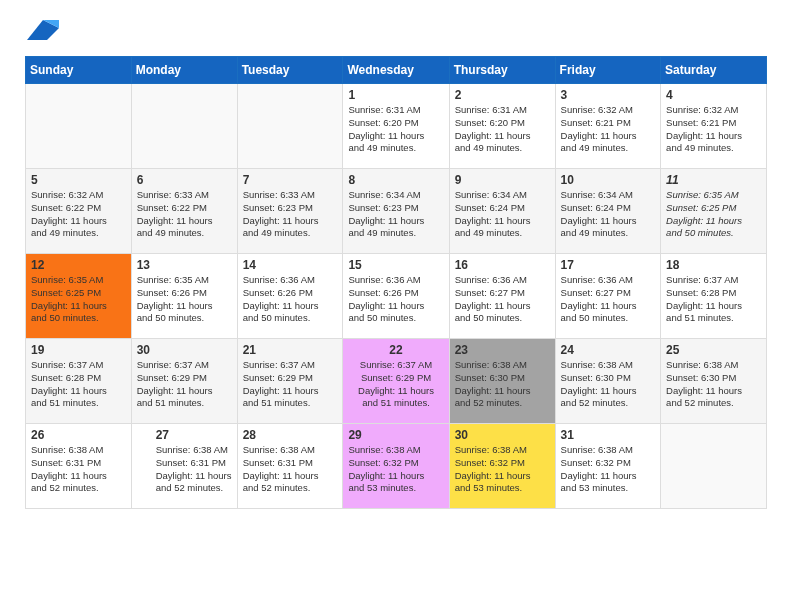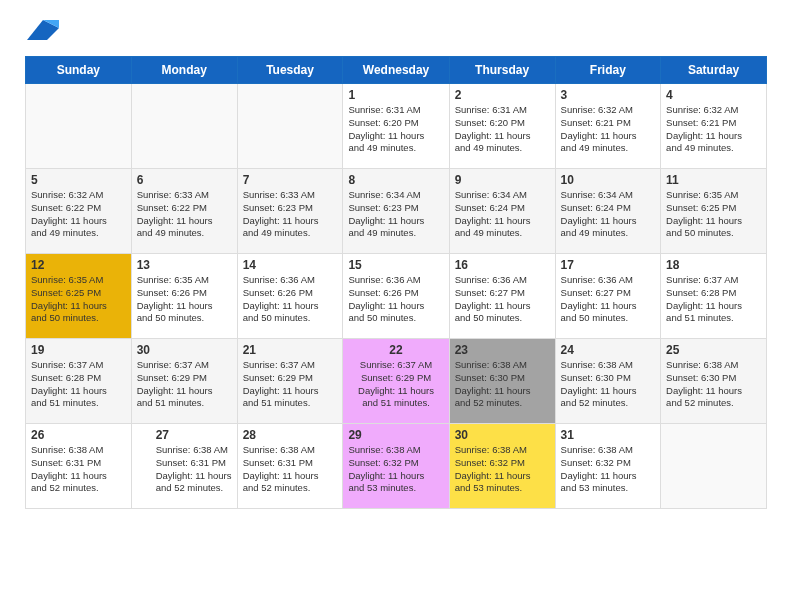--- a/index.html
+++ b/index.html
@@ -43,21 +43,21 @@
       width: 100%;
       border-collapse: collapse;
       border: 1px solid #ccc;
     }
     .calendar th {
       background-color: #1565c0;
       color: #fff;
       padding: 6px 4px;
       font-size: 12px;
       font-weight: bold;
-      text-align: center;
+      text-align: left;
       border: 1px solid #1a6ec0;
     }
     .calendar td {
       width: 107px;
       vertical-align: top;
       padding: 4px 5px;
       font-size: 10px;
       color: #333;
       border: 1px solid #ddd;
       min-height: 80px;
@@ -191,30 +191,30 @@
 Daylight: 11 hours
 and 49 minutes.</div>
           </td>
           <td style="background-color: rgb(245, 245, 245);">
             <span class="day-num">10</span>
             <div class="day-info" style="white-space: pre-line;">Sunrise: 6:34 AM
 Sunset: 6:24 PM
 Daylight: 11 hours
 and 49 minutes.</div>
           </td>
-          <td style="background-color: rgb(245, 245, 245);">
+          <td style="background-color: rgb(245, 245, 245); font-style: italic;">
             <span class="day-num">11</span>
             <div class="day-info" style="white-space: pre-line;">Sunrise: 6:35 AM
 Sunset: 6:25 PM
 Daylight: 11 hours
 and 50 minutes.</div>
           </td>
         </tr>
         <tr>
-          <td style="background-color: #eab308;">
+          <td style="background-color: #f97316;">
             <span class="day-num">12</span>
             <div class="day-info" style="white-space: pre-line;">Sunrise: 6:35 AM
 Sunset: 6:25 PM
 Daylight: 11 hours
 and 50 minutes.</div>
           </td>
           <td style="background-color: rgb(255, 255, 255);">
             <span class="day-num">13</span>
             <div class="day-info" style="white-space: pre-line;">Sunrise: 6:35 AM
 Sunset: 6:26 PM

